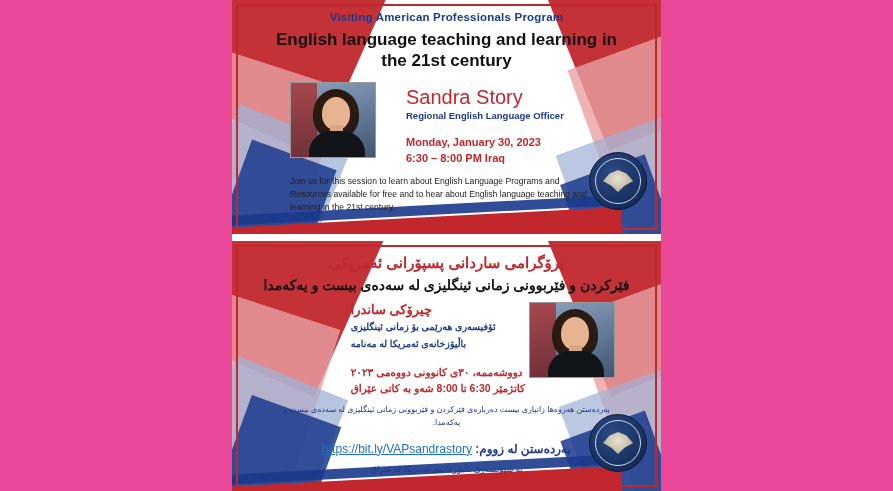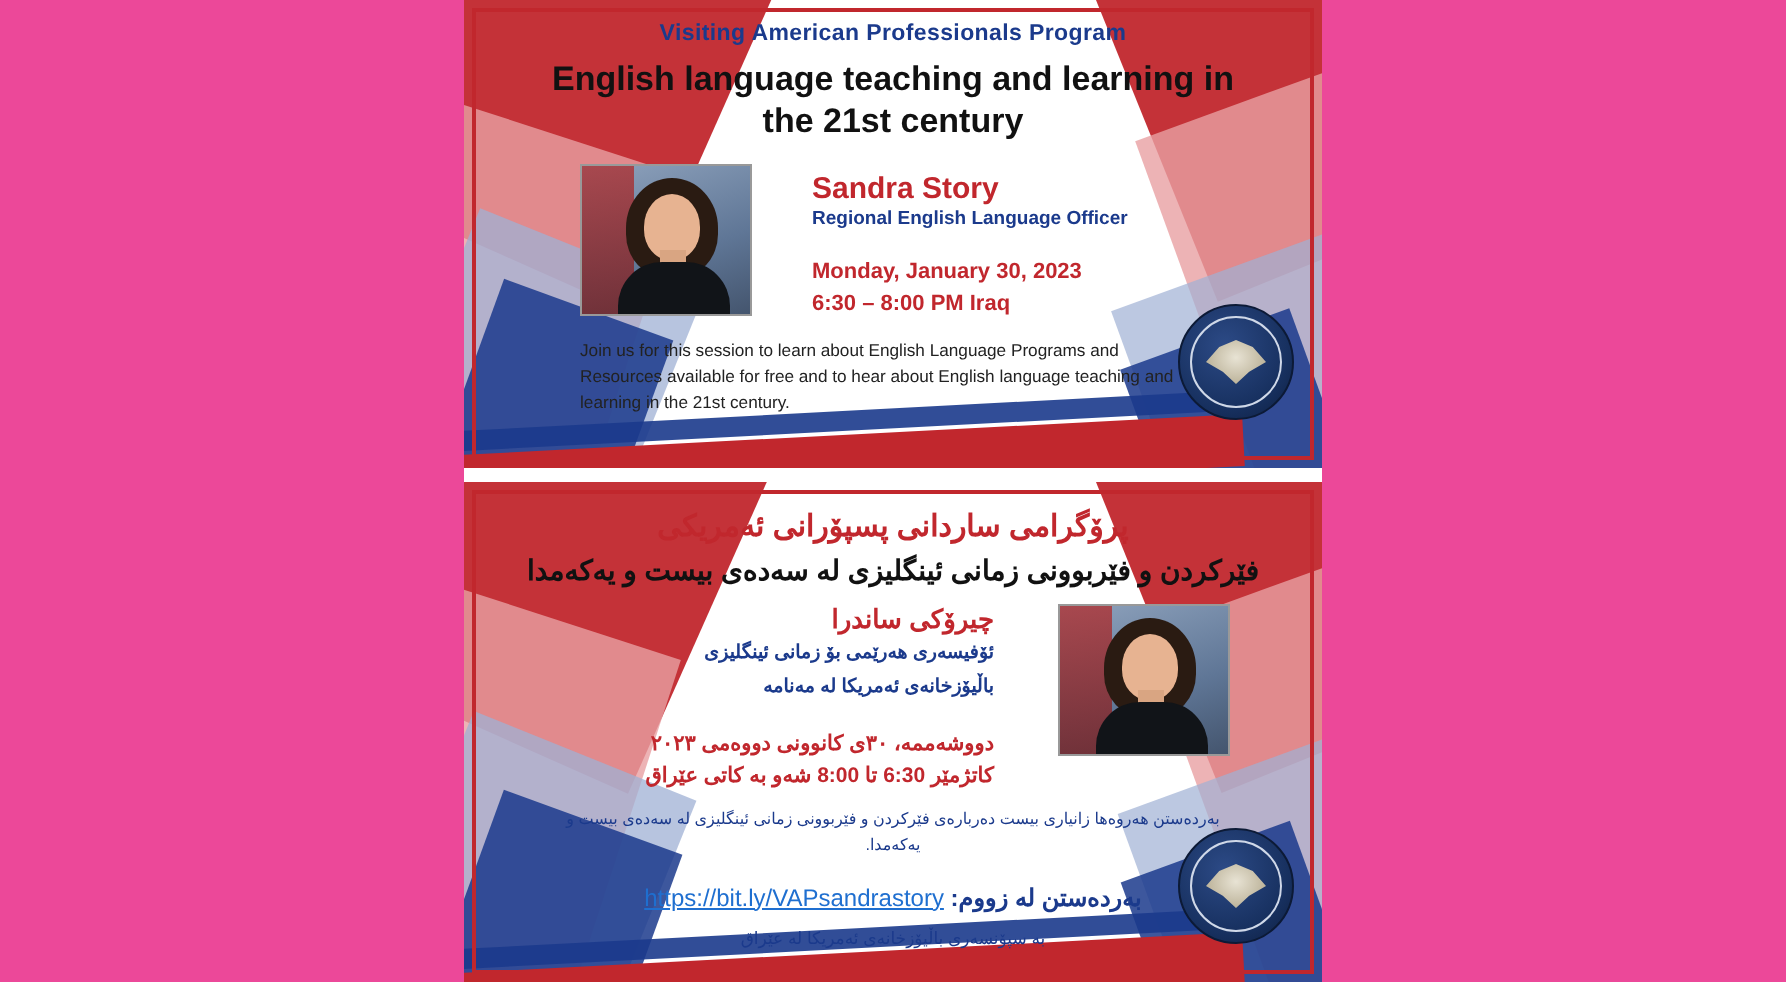--- a/index.html
+++ b/index.html
@@ -107,22 +107,22 @@
   .headshot .face { position:absolute; left:31px; top:14px; width:28px; height:33px; background:#e7b391; border-radius:50% 50% 46% 46%; }
   .headshot .body { position:absolute; left:18px; top:48px; width:56px; height:30px; background:#111418; border-radius:22px 22px 0 0; }
   .headshot .neck { position:absolute; left:39px; top:42px; width:13px; height:12px; background:#d9a582; }
 
   .speaker-info {
     padding-left: 30px;
     padding-top: 4px;
   }
   .sp-name {
     color: #c1272d;
-    font-weight: bold;
-    font-size: 15px;
+    font-weight: normal;
+    font-size: 20px;
   }
   .sp-role, .sp-org {
     color: #1b3a8c;
     font-weight: bold;
     font-size: 9.5px;
     line-height: 1.45;
   }
   .when {
     color: #c1272d;
     font-weight: bold;
@@ -154,21 +154,21 @@
     font-size: 14px;
     padding-top: 5px;
     direction: rtl;
   }
   .k-row {
     display: flex;
     flex-direction: row-reverse;
     margin-top: 9px;
     padding-right: 46px;
   }
-  .k-info { padding-right: 32px; text-align: right; direction: rtl; }
+  .k-info { padding-right: 4px; text-align: left; direction: rtl; }
   .k-name { color:#c1272d; font-weight:bold; font-size:13px; }
   .k-role { color:#1b3a8c; font-weight:bold; font-size:9.5px; line-height:1.5; padding-top:3px;}
   .k-when { color:#c1272d; font-weight:bold; font-size:10.5px; line-height:1.55; padding-top:12px;}
   .k-blurb {
     direction: rtl;
     text-align: center;
     color:#1b3a8c;
     font-size: 8px;
     line-height: 1.6;
     padding: 8px 46px 0 46px;

